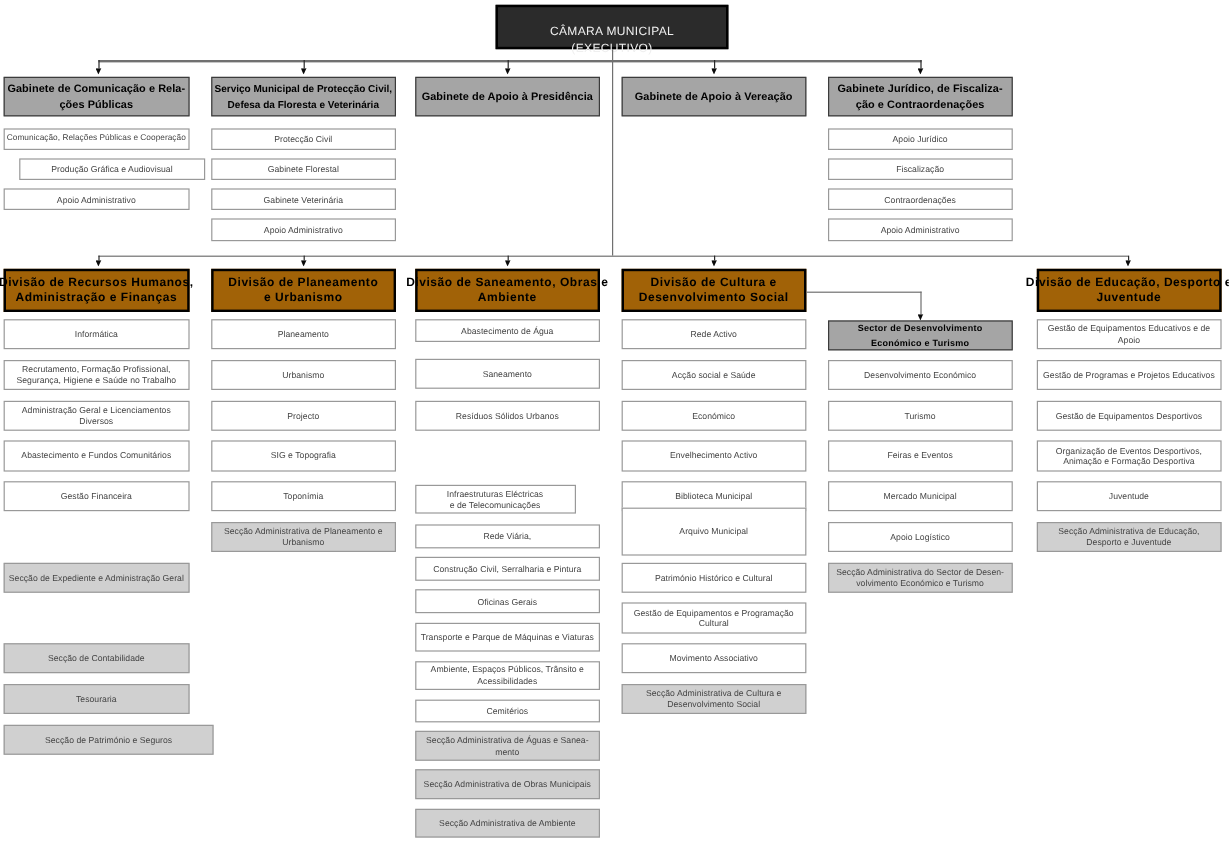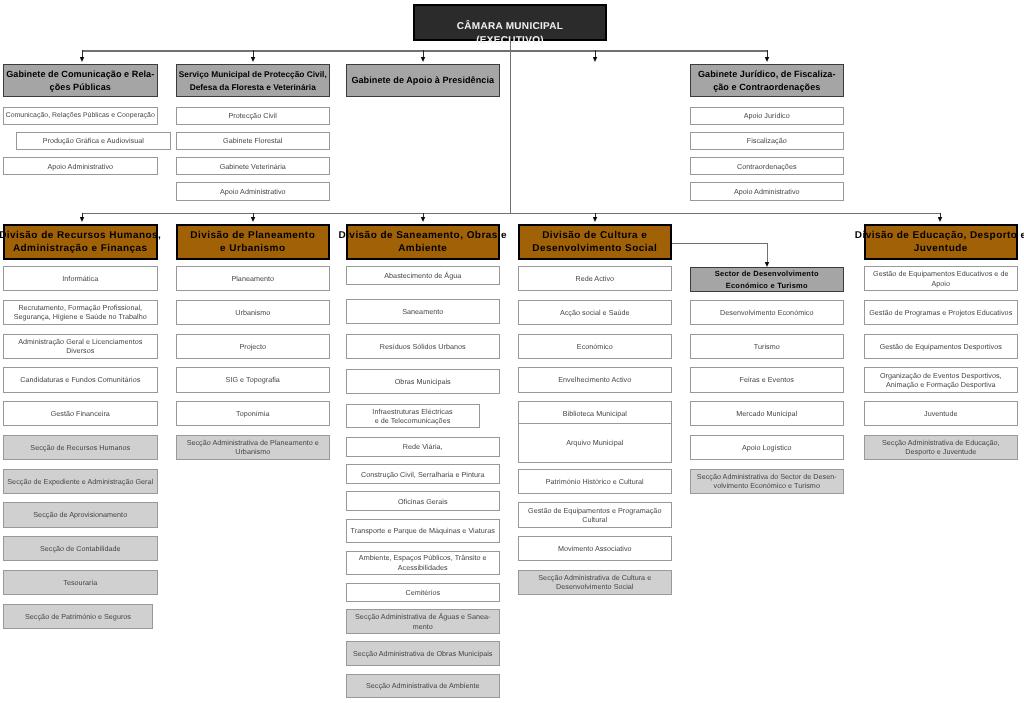--- a/index.html
+++ b/index.html
@@ -1,19 +1,19 @@
 <!DOCTYPE html>
 <html><head>
 <meta charset="utf-8">
 <style>
 html,body{margin:0;padding:0;}
 body{width:1024px;height:703px;background:#ffffff;font-family:"Liberation Sans",sans-serif;overflow:hidden;-webkit-font-smoothing:antialiased;text-rendering:geometricPrecision;}
 #canvas{position:relative;width:1024px;height:703px;overflow:hidden;}
 .box{position:absolute;box-sizing:border-box;display:flex;align-items:center;justify-content:center;text-align:center;white-space:pre;}
-.root-box{background:#2b2b2b;border:2px solid #000;color:#efefef;font-weight:bold;font-size:10px;line-height:14px;letter-spacing:0.3px;padding-top:22px;}
+.root-box{background:#2b2b2b;border:2px solid #000;color:#efefef;font-weight:normal;font-size:10px;line-height:14px;letter-spacing:0.3px;padding-top:22px;}
 .l1-head{background:#a5a5a5;border:1.5px solid #3b3b3b;color:#000;font-weight:bold;font-size:9.1px;line-height:13px;letter-spacing:0.05px;}
 .l2-head{background:#a16207;border:2.8px solid #000;color:#000;font-weight:bold;font-size:10px;line-height:13px;letter-spacing:0.45px;}
 .sector-head{background:#a5a5a5;border:1.5px solid #3b3b3b;color:#000;font-weight:bold;font-size:7.5px;line-height:11.5px;letter-spacing:0.22px;}
 .leaf{background:#fff;border:1px solid #999;color:#454545;font-size:7.2px;line-height:9.3px;letter-spacing:0.03px;}
 .l1-head.narrow{font-size:8.35px;letter-spacing:0px;}
 .leaf.narrow{font-size:6.9px;}
 .leaf.shaded{background:#d0d0d0;}
 .ln{position:absolute;background:#707070;}
 .stem{position:absolute;background:#2a2a2a;}
 .arrow{position:absolute;width:5px;height:5.5px;background:#0a0a0a;clip-path:polygon(0% 0%,100% 0%,50% 100%);}
@@ -28,56 +28,54 @@
 <div class="box leaf narrow" style="left:3px;top:106.8px;width:154.5px;height:18.2px">Comunicação, Relações Públicas e Cooperação</div>
 <div class="box leaf" style="left:16px;top:132.0px;width:154.5px;height:18.2px">Produção Gráfica e Audiovisual</div>
 <div class="box leaf" style="left:3px;top:157.2px;width:154.5px;height:18.2px">Apoio Administrativo</div>
 <div class="box l1-head narrow" style="left:175.5px;top:64px;width:154.5px;height:33px">Serviço Municipal de Protecção Civil,
 Defesa da Floresta e Veterinária</div>
 <div class="box leaf" style="left:175.5px;top:106.8px;width:154.5px;height:18.2px">Protecção Civil</div>
 <div class="box leaf" style="left:175.5px;top:132.0px;width:154.5px;height:18.2px">Gabinete Florestal</div>
 <div class="box leaf" style="left:175.5px;top:157.2px;width:154.5px;height:18.2px">Gabinete Veterinária</div>
 <div class="box leaf" style="left:175.5px;top:182.4px;width:154.5px;height:18.2px">Apoio Administrativo</div>
 <div class="box l1-head" style="left:345.5px;top:64px;width:154.5px;height:33px">Gabinete de Apoio à Presidência</div>
+<div class="box l1-head" style="left:517.5px;top:64px;width:154.5px;height:33px">Gabinete de Apoio à Vereação</div>
 <div class="box l1-head" style="left:689.5px;top:64px;width:154.5px;height:33px">Gabinete Jurídico, de Fiscaliza-
 ção e Contraordenações</div>
 <div class="box leaf" style="left:689.5px;top:106.8px;width:154.5px;height:18.2px">Apoio Jurídico</div>
 <div class="box leaf" style="left:689.5px;top:132.0px;width:154.5px;height:18.2px">Fiscalização</div>
 <div class="box leaf" style="left:689.5px;top:157.2px;width:154.5px;height:18.2px">Contraordenações</div>
 <div class="box leaf" style="left:689.5px;top:182.4px;width:154.5px;height:18.2px">Apoio Administrativo</div>
 <div class="box l2-head" style="left:3px;top:223.5px;width:154.5px;height:36px">Divisão de Recursos Humanos,
 Administração e Finanças</div>
 <div class="box leaf" style="left:3px;top:266.0px;width:154.5px;height:25.4px">Informática</div>
 <div class="box leaf" style="left:3px;top:299.75px;width:154.5px;height:25.4px">Recrutamento, Formação Profissional,
 Segurança, Higiene e Saúde no Trabalho</div>
 <div class="box leaf" style="left:3px;top:333.5px;width:154.5px;height:25.4px">Administração Geral e Licenciamentos
 Diversos</div>
-<div class="box leaf" style="left:3px;top:367.25px;width:154.5px;height:25.4px">Candidaturas e Fundos Comunitários</div>
+<div class="box leaf" style="left:3px;top:367.25px;width:154.5px;height:25.4px">Abastecimento e Fundos Comunitários</div>
 <div class="box leaf" style="left:3px;top:401.0px;width:154.5px;height:25.4px">Gestão Financeira</div>
-<div class="box leaf shaded" style="left:3px;top:434.75px;width:154.5px;height:25.4px">Secção de Recursos Humanos</div>
 <div class="box leaf shaded" style="left:3px;top:468.5px;width:154.5px;height:25.4px">Secção de Expediente e Administração Geral</div>
-<div class="box leaf shaded" style="left:3px;top:502.25px;width:154.5px;height:25.4px">Secção de Aprovisionamento</div>
 <div class="box leaf shaded" style="left:3px;top:536.0px;width:154.5px;height:25.4px">Secção de Contabilidade</div>
 <div class="box leaf shaded" style="left:3px;top:569.75px;width:154.5px;height:25.4px">Tesouraria</div>
-<div class="box leaf shaded" style="left:3px;top:603.5px;width:150px;height:25.4px">Secção de Património e Seguros</div>
+<div class="box leaf shaded" style="left:3px;top:603.5px;width:175px;height:25.4px">Secção de Património e Seguros</div>
 <div class="box l2-head" style="left:175.5px;top:223.5px;width:154.5px;height:36px">Divisão de Planeamento
 e Urbanismo</div>
 <div class="box leaf" style="left:175.5px;top:266.0px;width:154.5px;height:25.4px">Planeamento</div>
 <div class="box leaf" style="left:175.5px;top:299.75px;width:154.5px;height:25.4px">Urbanismo</div>
 <div class="box leaf" style="left:175.5px;top:333.5px;width:154.5px;height:25.4px">Projecto</div>
 <div class="box leaf" style="left:175.5px;top:367.25px;width:154.5px;height:25.4px">SIG e Topografia</div>
 <div class="box leaf" style="left:175.5px;top:401.0px;width:154.5px;height:25.4px">Toponímia</div>
 <div class="box leaf shaded" style="left:175.5px;top:434.75px;width:154.5px;height:25.4px">Secção Administrativa de Planeamento e
 Urbanismo</div>
 <div class="box l2-head" style="left:345.5px;top:223.5px;width:154.5px;height:36px">Divisão de Saneamento, Obras e
 Ambiente</div>
 <div class="box leaf" style="left:345.5px;top:265.8px;width:154.5px;height:19px">Abastecimento de Água</div>
 <div class="box leaf" style="left:345.5px;top:299.3px;width:154.5px;height:25.1px">Saneamento</div>
 <div class="box leaf" style="left:345.5px;top:333.7px;width:154.5px;height:25.3px">Resíduos Sólidos Urbanos</div>
-<div class="box leaf" style="left:345.5px;top:369.0px;width:154.5px;height:24.9px">Obras Municipais</div>
 <div class="box leaf" style="left:345.5px;top:403.5px;width:134px;height:24.9px">Infraestruturas Eléctricas
 e de Telecomunicações</div>
 <div class="box leaf" style="left:345.5px;top:436.9px;width:154.5px;height:20.5px">Rede Viária,</div>
 <div class="box leaf" style="left:345.5px;top:464.4px;width:154.5px;height:19.9px">Construção Civil, Serralharia e Pintura</div>
 <div class="box leaf" style="left:345.5px;top:491.3px;width:154.5px;height:20.2px">Oficinas Gerais</div>
 <div class="box leaf" style="left:345.5px;top:518.5px;width:154.5px;height:24.9px">Transporte e Parque de Máquinas e Viaturas</div>
 <div class="box leaf" style="left:345.5px;top:550.5px;width:154.5px;height:24.4px">Ambiente, Espaços Públicos, Trânsito e
 Acessibilidades</div>
 <div class="box leaf" style="left:345.5px;top:582.7px;width:154.5px;height:19.6px">Cemitérios</div>
 <div class="box leaf shaded" style="left:345.5px;top:608.9px;width:154.5px;height:25.5px">Secção Administrativa de Águas e Sanea-

